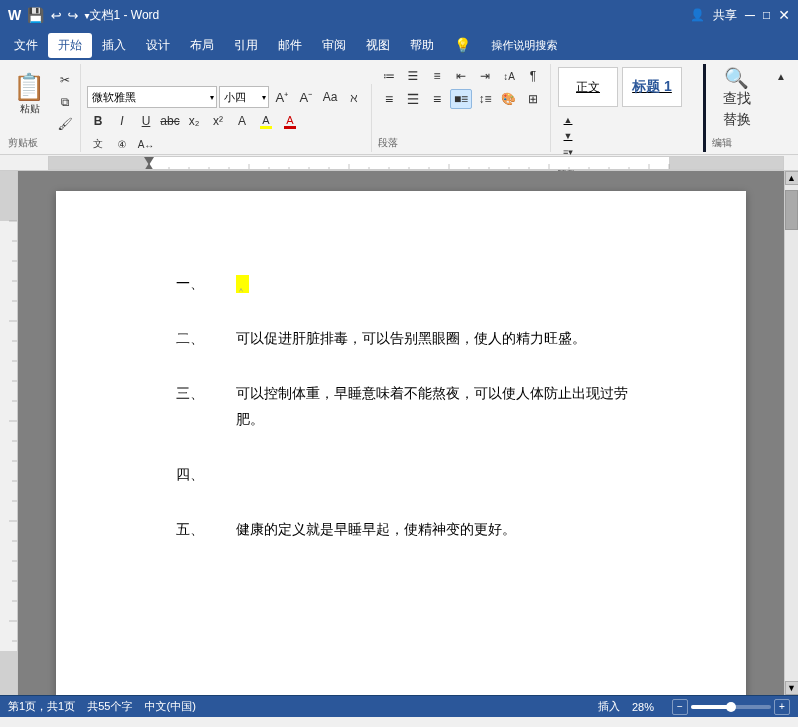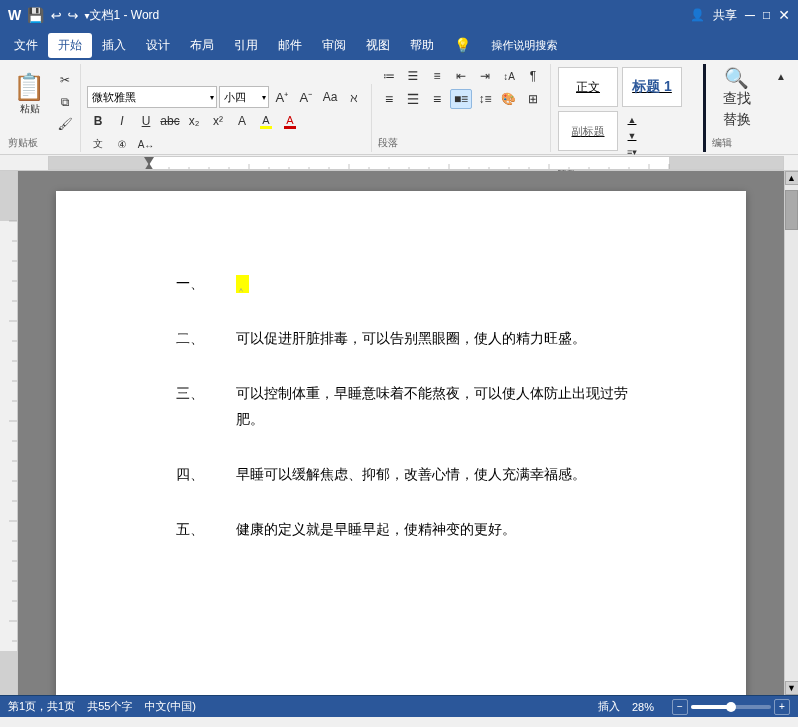--- a/index.html
+++ b/index.html
@@ -338,21 +338,20 @@
         <button class="ribbon-icon-btn">⊞</button>
       </div>
       <div style="height:14px;"></div>
       <div class="section-label">段落</div>
     </div>
 
     <div style="display:flex; flex-direction:column; border-right:3px solid #0f172a; padding:2px 6px; min-width:120px;text-decoration:underline;">
       <div style="display:flex; gap:2px; flex-wrap:wrap; flex:1;">
         <div class="style-thumb" style="font-size:12px;">正文</div>
         <div class="style-thumb" style="font-size:14px;font-weight:bold;color:#2b579a;">标题 1</div>
-        <div class="style-thumb" style="font-size:11px;color:#666;">副标题</div>
         <div style="width:14px;display:flex;flex-direction:column;justify-content:space-between;padding:2px 0;">
           <button class="ribbon-icon-btn" style="height:16px;font-size:9px;">▲</button>
           <button class="ribbon-icon-btn" style="height:16px;font-size:9px;">▼</button>
           <button class="ribbon-icon-btn" style="height:16px;font-size:9px;">≡▾</button>
         </div>
       </div>
       <div class="section-label">样式</div>
     </div>
 
     <div style="display:flex; flex-direction:column; padding:2px 6px; align-items:flex-start;">
@@ -470,21 +469,20 @@
           <span class="doc-item-text">可以促进肝脏排毒，可以告别黑眼圈，使人的精力旺盛。</span>
         </div>
 
         <div class="doc-item">
           <span class="doc-item-number num-label">三、</span>
           <span class="doc-item-text">可以控制体重，早睡意味着不能熬夜，可以使人体防止出现过劳肥。</span>
         </div>
 
         <div class="doc-item">
           <span class="doc-item-number num-label">四、</span>
-          <span class="doc-item-text">早睡可以缓解焦虑、抑郁，改善心情，使人充满幸福感。</span>
         </div>
 
         <div class="doc-item">
           <span class="doc-item-number num-label">五、</span>
           <span class="doc-item-text">健康的定义就是早睡早起，使精神变的更好。</span>
         </div>
       </div>
     </div>
   </div>
 

